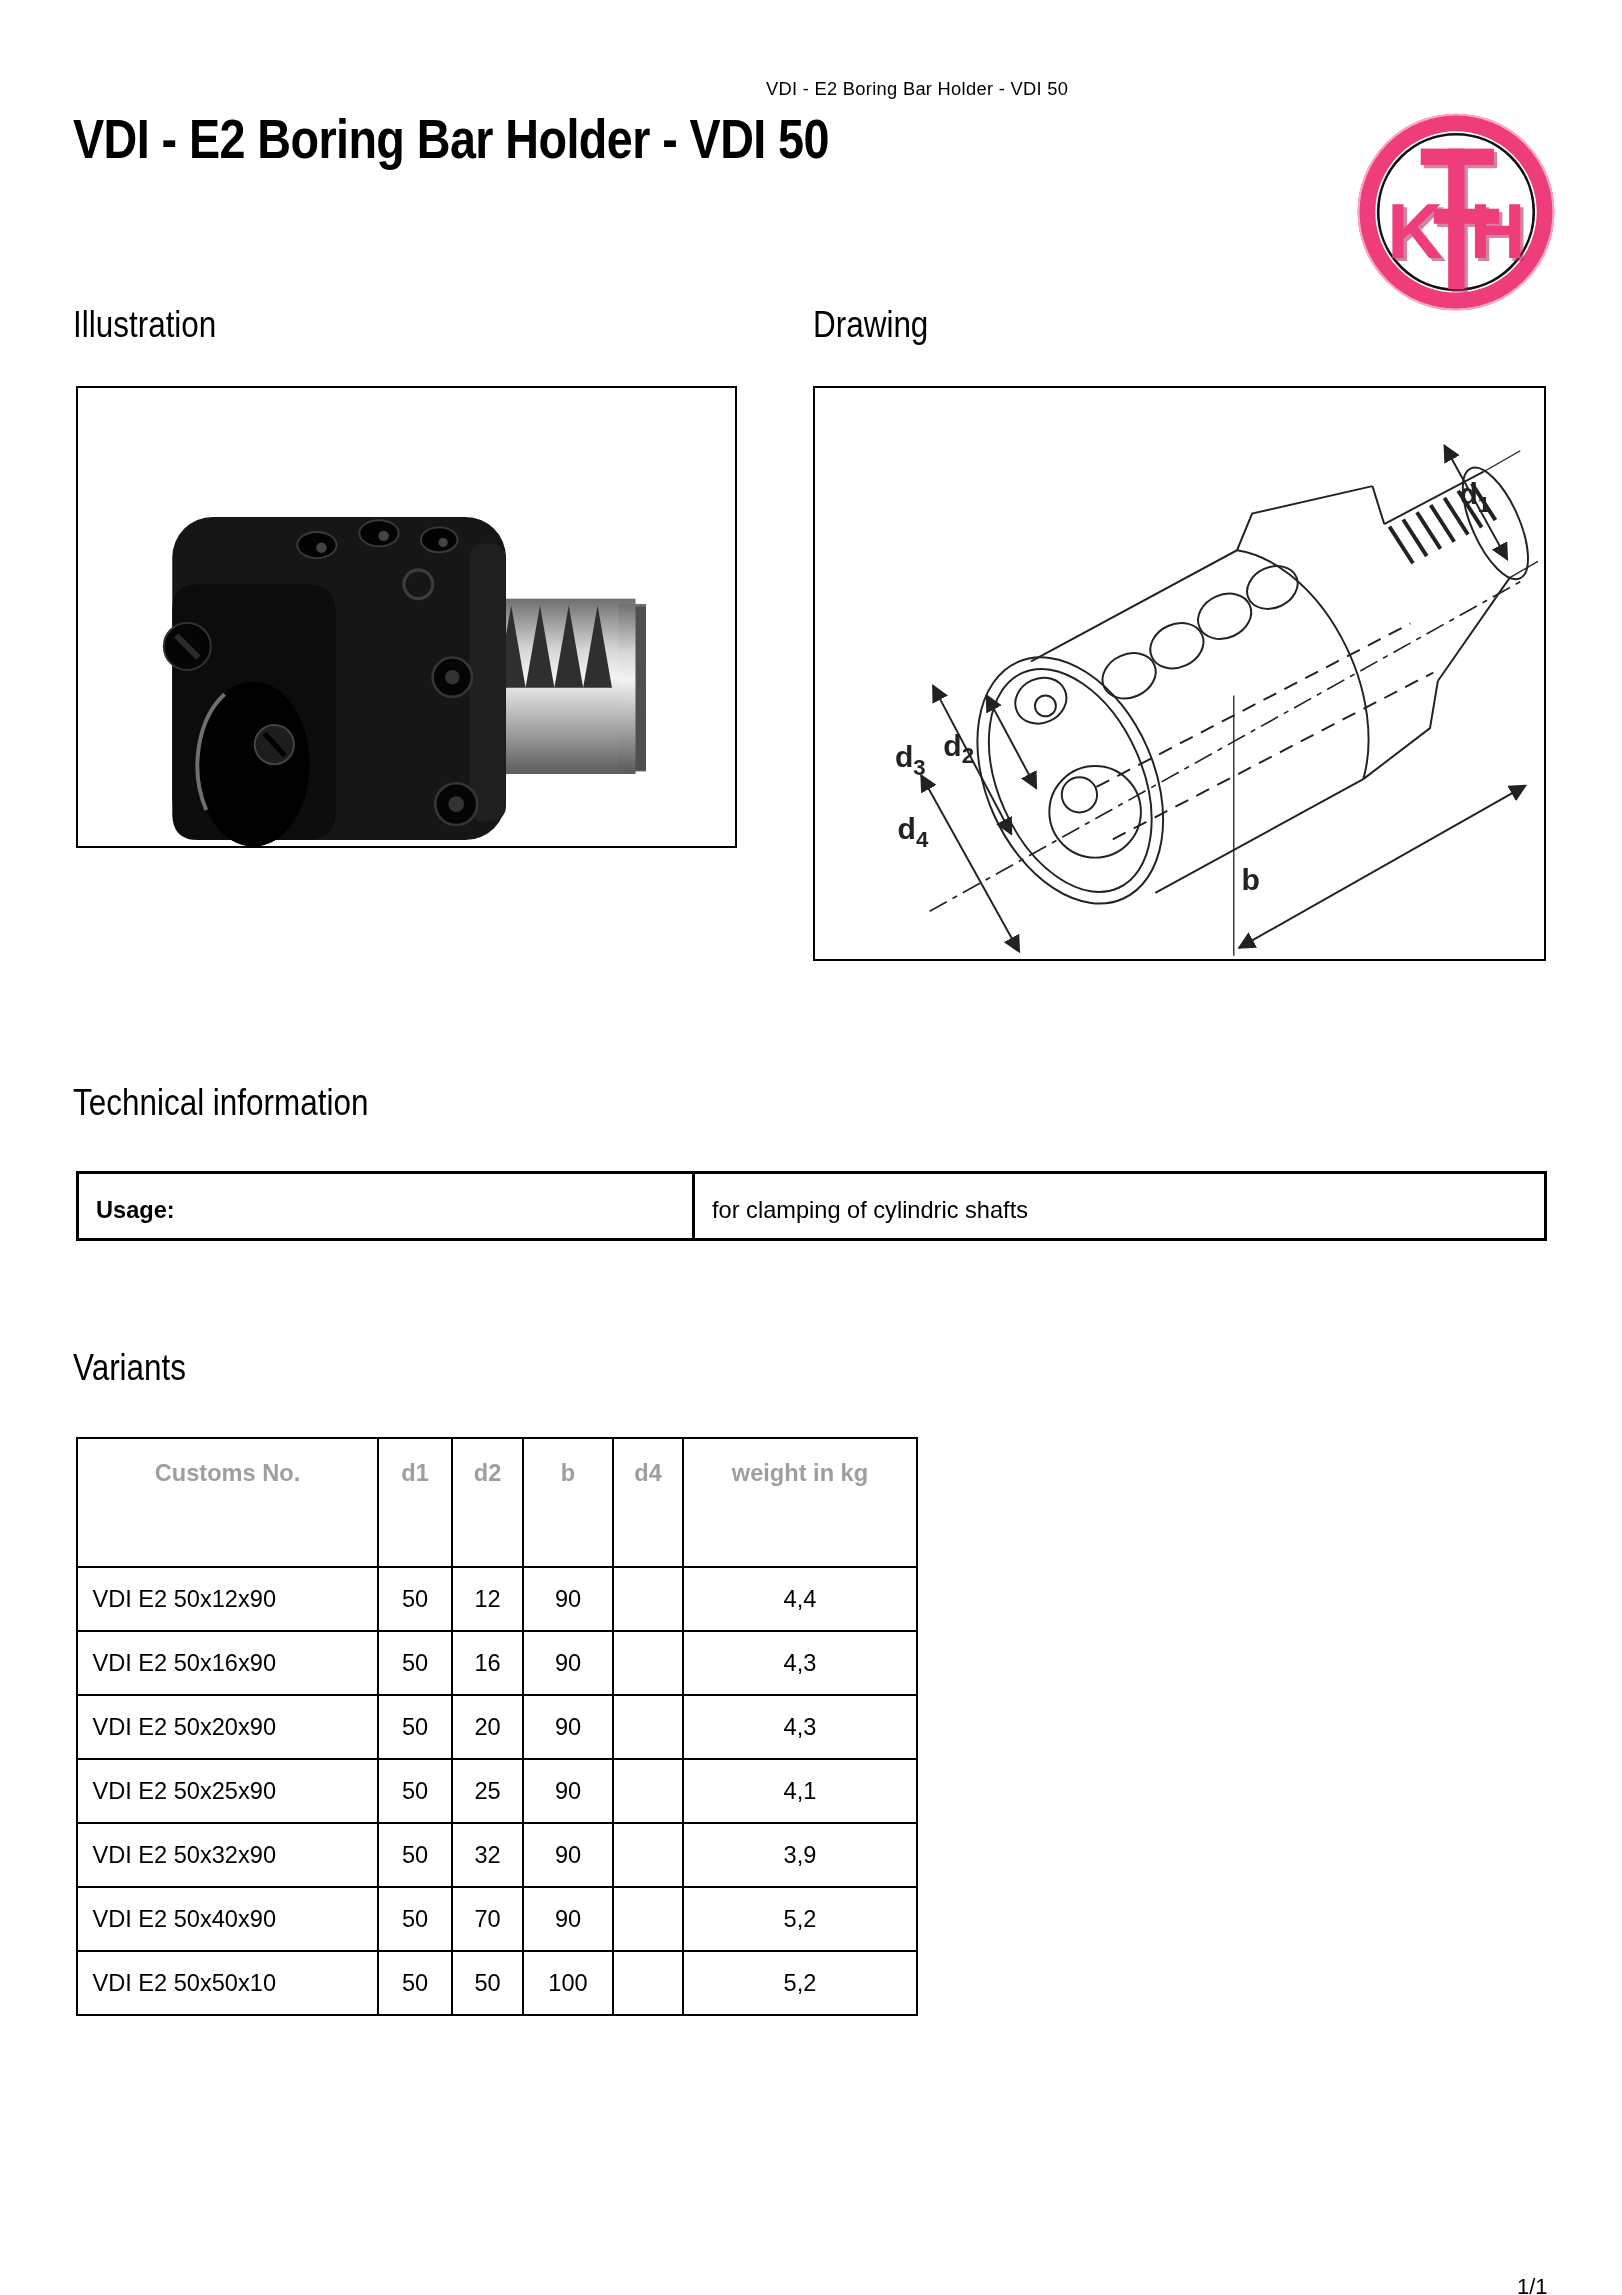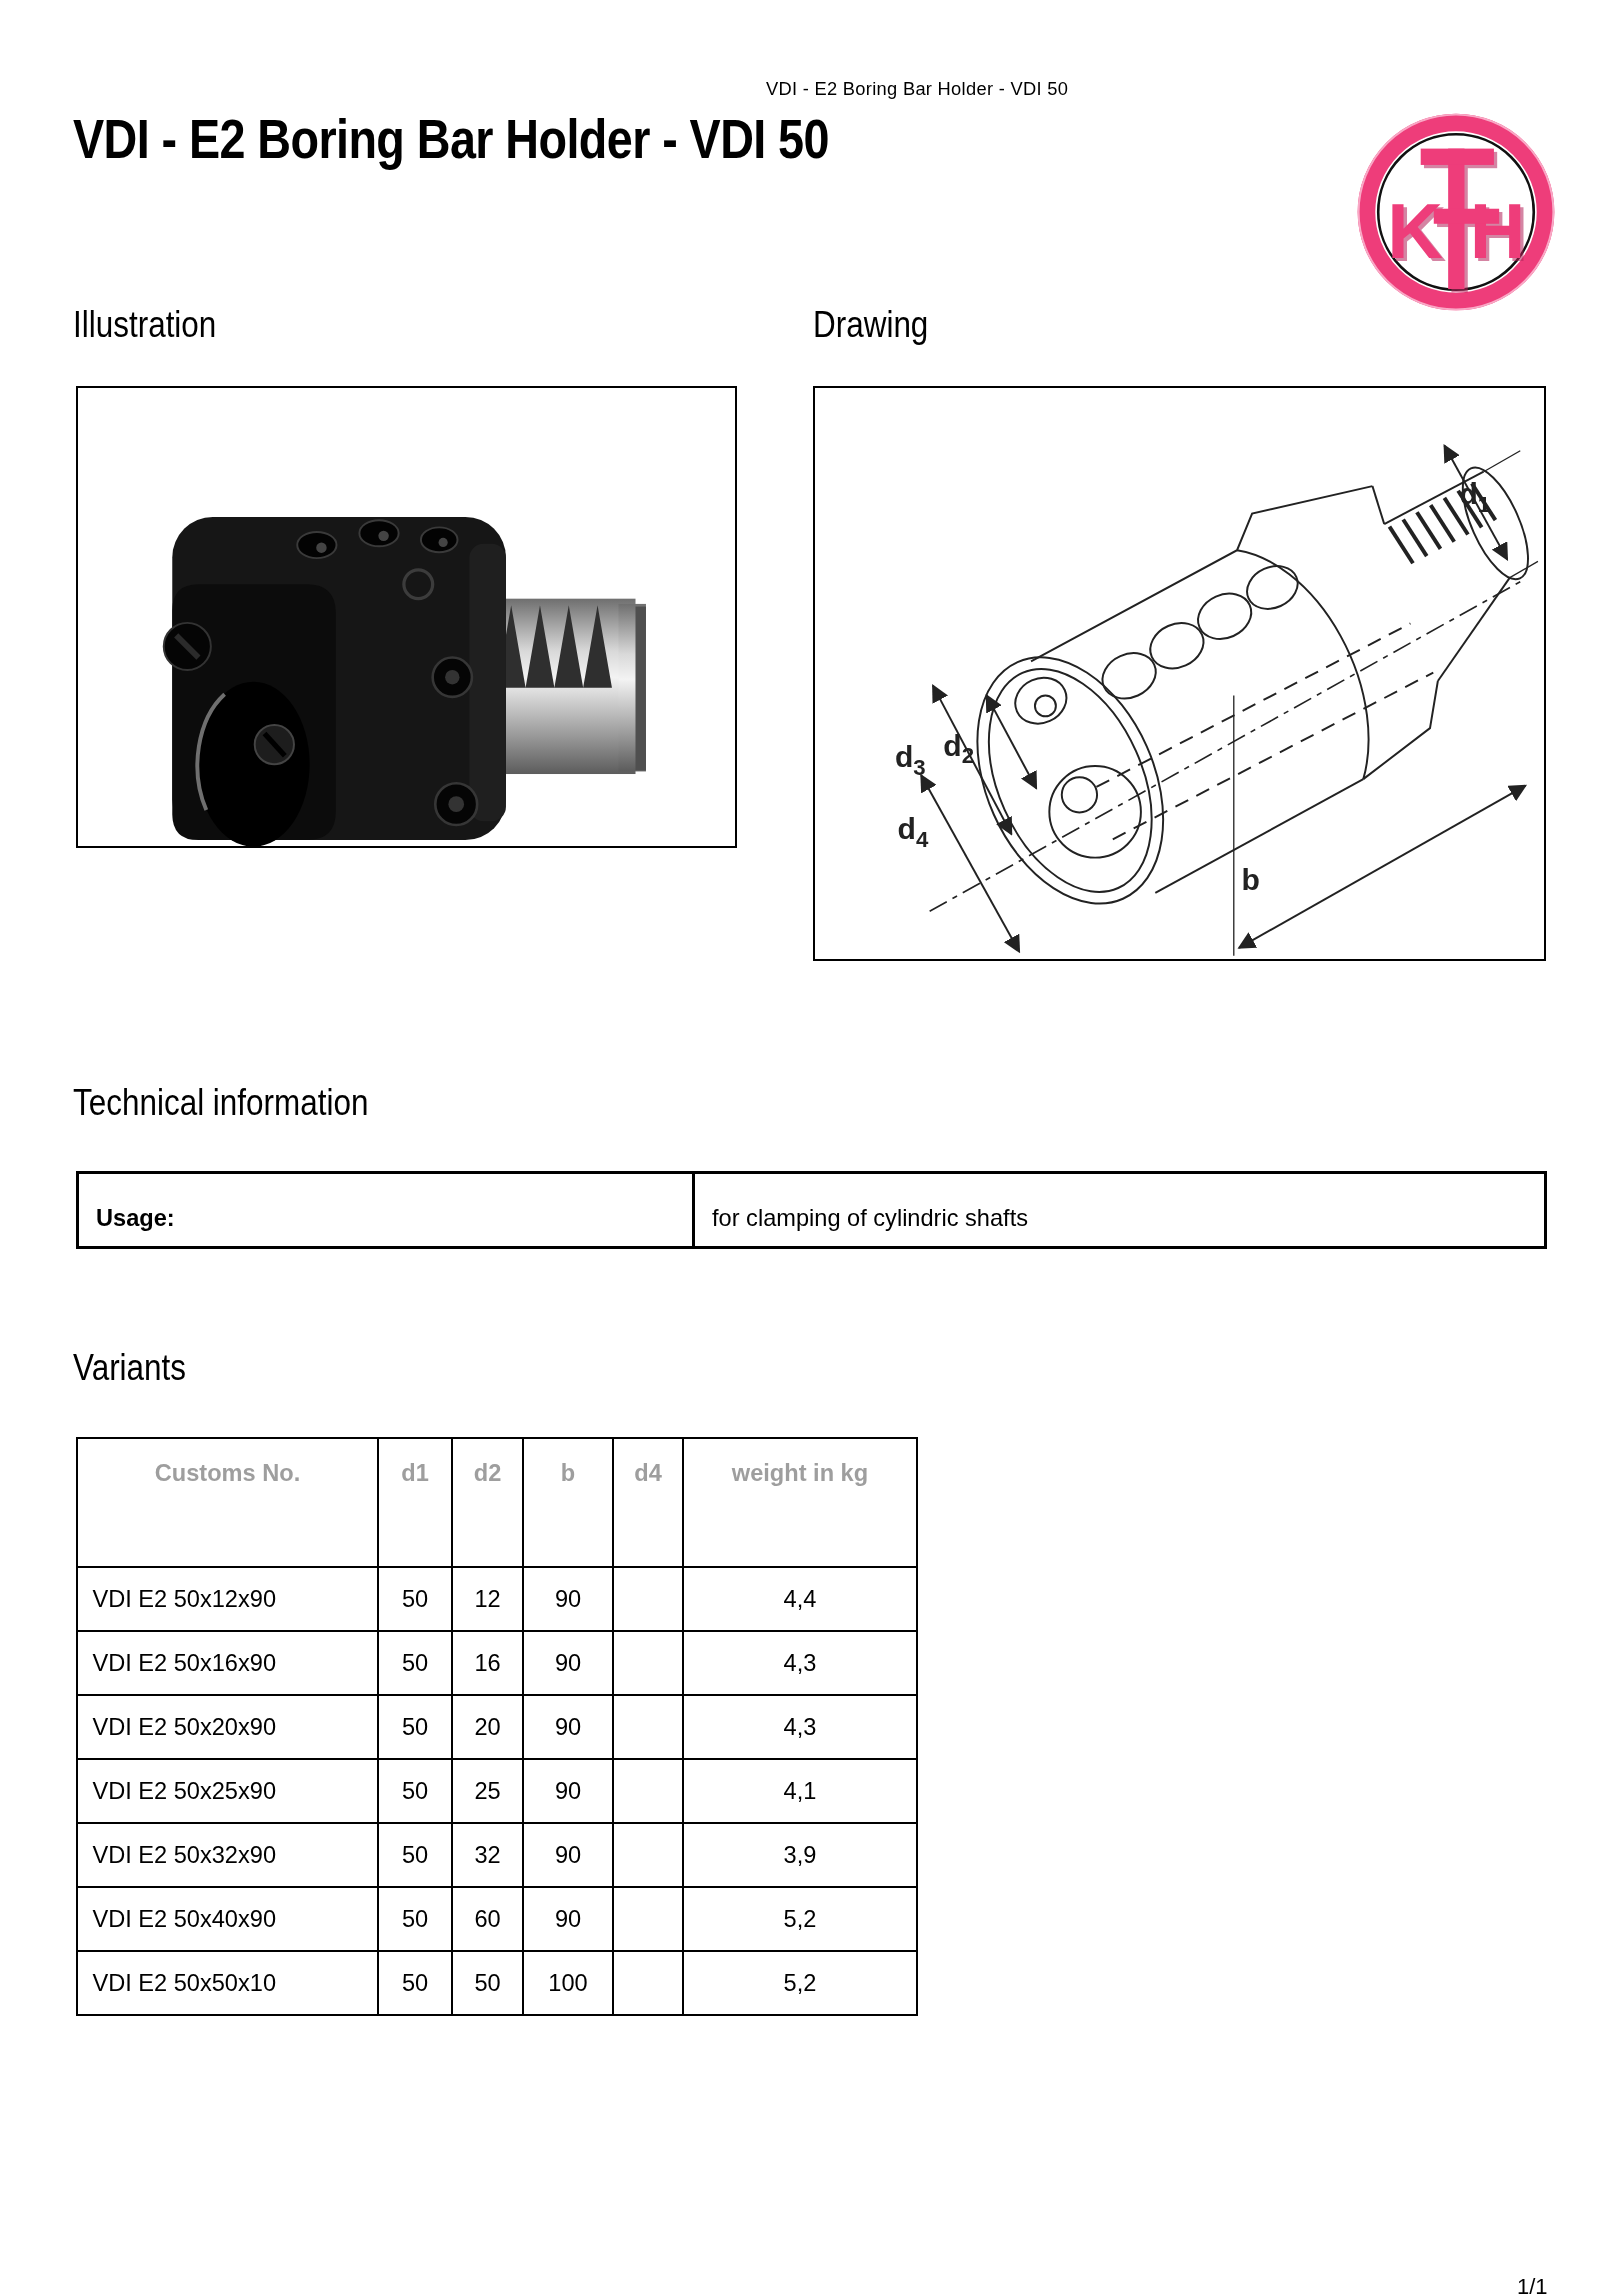--- a/index.html
+++ b/index.html
@@ -32,21 +32,21 @@
     border:2px solid #000;box-sizing:content-box;background:#fff;
   }
   .drawing-box{
     left:813px;top:342px;width:729px;height:571px;
     border:2px solid #000;box-sizing:content-box;background:#fff;
   }
   table{border-collapse:collapse;table-layout:fixed;background:#fff;}
   .tech-table{left:76px;top:1127px;width:1468px;}
   .tech-table td{
     border:3.3px solid #000;height:56px;
-    padding:16px 0 0 17px;vertical-align:middle;
+    padding:8px 0 0 17px;vertical-align:middle;
     font-size:23.6px;
   }
   .tech-table td.lbl{font-weight:bold;}
   .var-table{left:76px;top:1393px;width:841px;}
   .var-table th{
     border:2.6px solid #000;height:105px;
     vertical-align:top;padding-top:21px;
     font-size:23.6px;font-weight:bold;color:#9e9e9e;
     text-align:center;
   }
@@ -284,21 +284,21 @@
     <td class="prod">VDI E2 50x32x90</td>
     <td>50</td>
     <td>32</td>
     <td>90</td>
     <td></td>
     <td>3,9</td>
   </tr>
   <tr>
     <td class="prod">VDI E2 50x40x90</td>
     <td>50</td>
-    <td>60</td>
+    <td>70</td>
     <td>90</td>
     <td></td>
     <td>5,2</td>
   </tr>
   <tr>
     <td class="prod">VDI E2 50x50x10</td>
     <td>50</td>
     <td>50</td>
     <td>100</td>
     <td></td>

